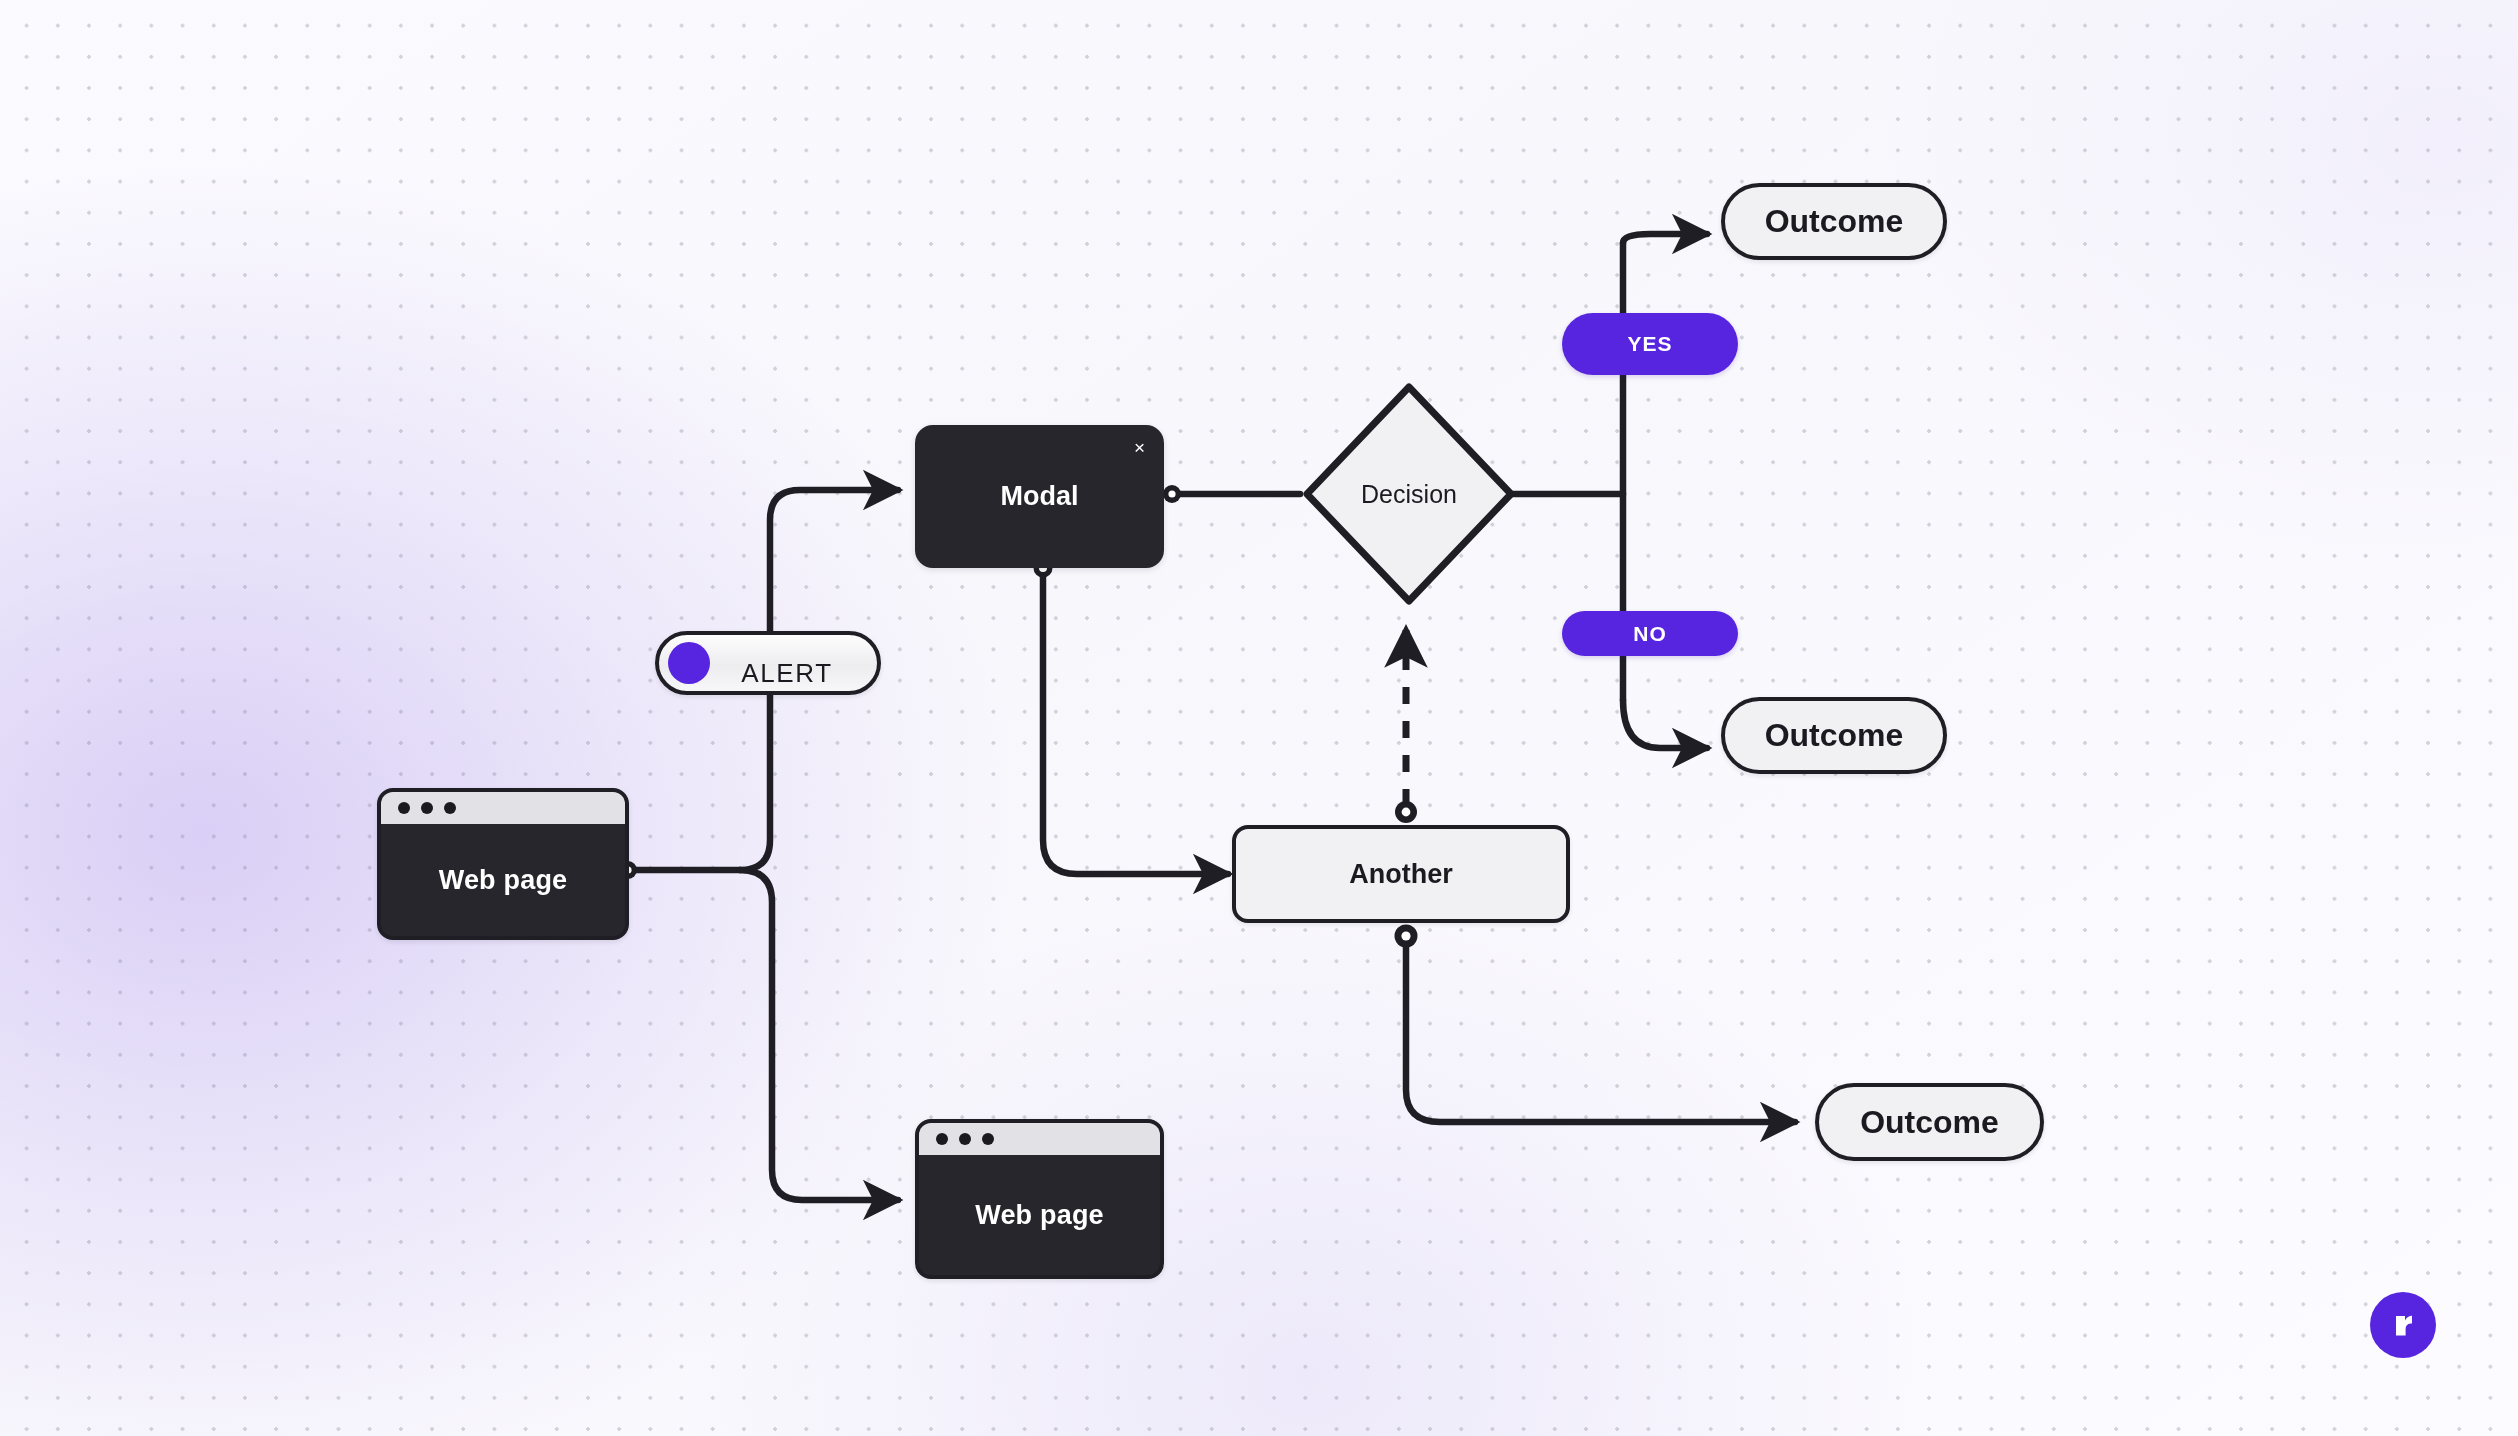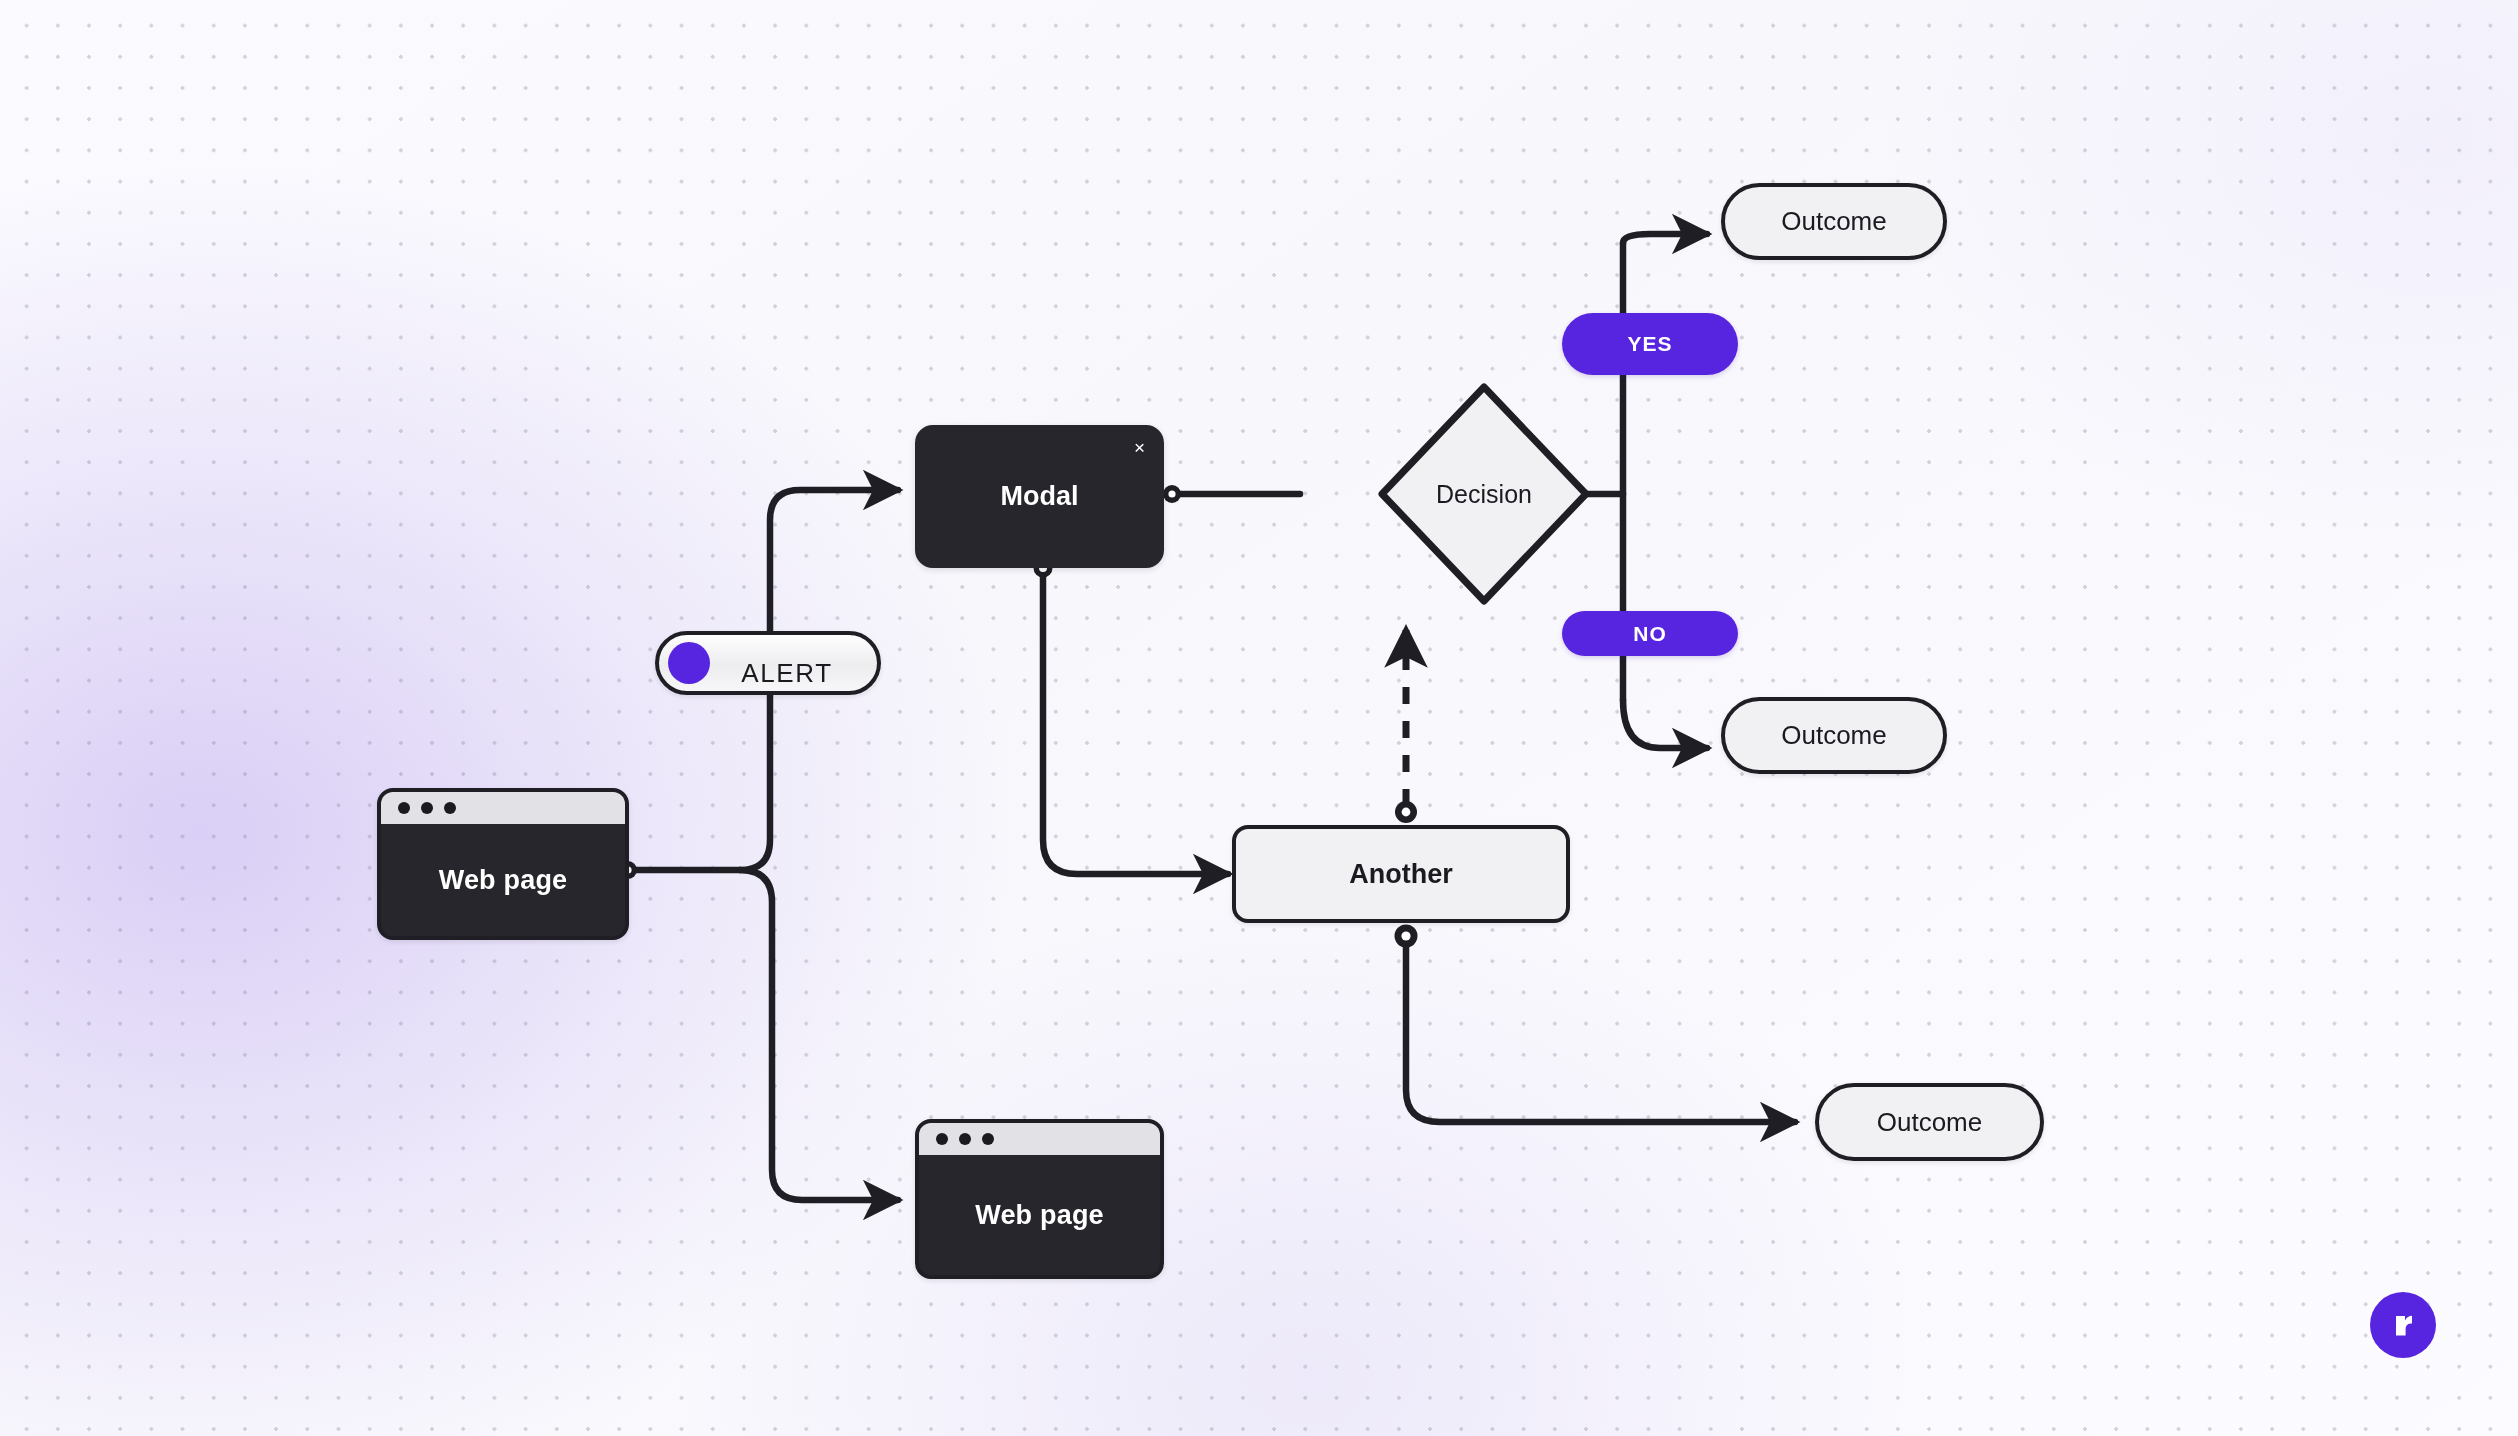--- a/index.html
+++ b/index.html
@@ -130,22 +130,22 @@
   
   .pill {
     border: 4px solid #1e1e24;
     border-radius: 999px;
     background: linear-gradient(180deg, #fdfdfe 0%, #ededf0 55%, #f7f7f9 100%);
     color: #1a1a20;
     font-size: 26px;
     box-shadow: 0 2px 5px rgba(20,20,40,0.10);
   }
   .outcome-pill {
-    font-size: 26px;
-    font-weight: 400;
+    font-size: 32px;
+    font-weight: 700;
     background: #f1f1f3;
   }
   .alert-pill {
     gap: 0;
     padding-left: 9px;
     justify-content: flex-start;
     letter-spacing: 1.6px;
     font-size: 26px;
   }
   .alert-dot {
@@ -251,21 +251,21 @@
   <div class="node pill alert-pill" style="left:655px; top:631px; width:226px; height:64px;">
     <span class="alert-dot"></span>
     <span class="alert-text">ALERT</span>
   </div>
 
   <div class="node modalnode" style="left:915px; top:425px; width:249px; height:143px;">
     <span class="modal-close">×</span>
     <span>Modal</span>
   </div>
 
-  <div class="diamond-wrap" style="left:1370px; top:375px; width:228px; height:238px;text-align:right;">
+  <div class="diamond-wrap" style="left:1295px; top:375px; width:228px; height:238px;text-align:right;">
     <svg class="diamond-shape" viewBox="0 0 228 238" width="228" height="238">
       <path d="M 114 12 L 216 119 L 114 226 L 12 119 Z" fill="#f1f1f3" stroke="#1e1e24" stroke-width="7" stroke-linejoin="round"></path>
     </svg>
     <div class="diamond-label">Decision</div>
   </div>
 
   <div class="node badge" style="left:1562px; top:313px; width:176px; height:62px;">
     <span>YES</span>
   </div>
 

